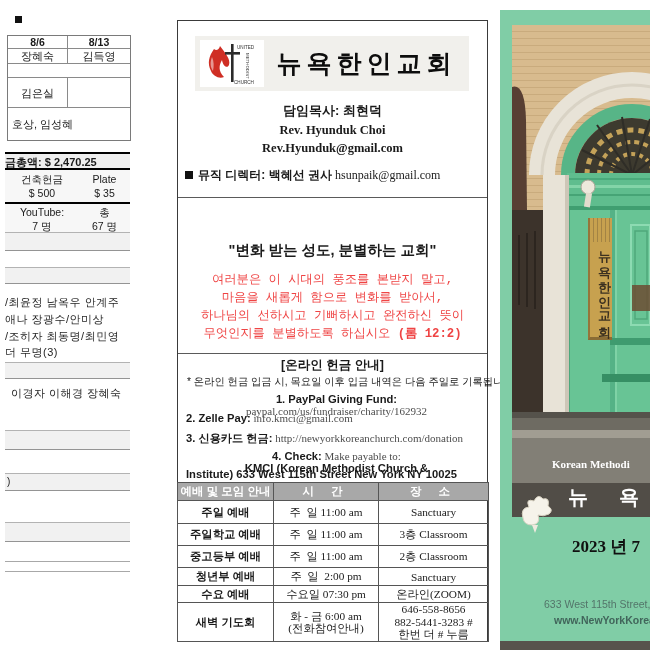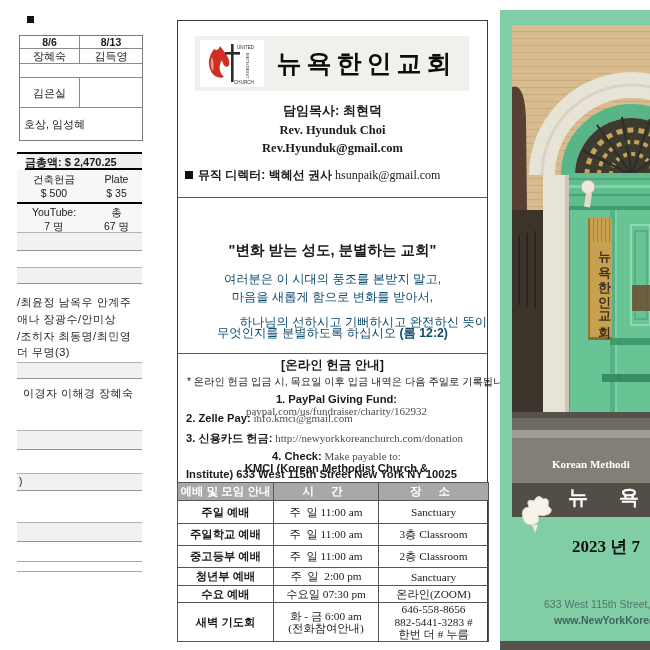--- a/index.html
+++ b/index.html
@@ -2,31 +2,31 @@
 <html><head>
 <meta charset="utf-8">
 <style>
   * { margin:0; padding:0; box-sizing:border-box; }
   body { background:#888; font-family:"Liberation Sans", sans-serif; }
   .page { position:relative; width:650px; height:650px; background:#fff; overflow:hidden; color:#1a1a1a; }
   .serif { font-family:"Liberation Serif", serif; }
   .pre { white-space:pre-wrap; }
 
   
-  .left-panel { position:absolute; left:17px; top:0; width:130px; height:480px; }
+  .left-panel { position:absolute; left:5px; top:0; width:130px; height:480px; }
   .tl-bullet { position:absolute; left:10px; top:16px; width:7px; height:7px; background:#111; }
   .roster { position:absolute; left:2px; top:35px; width:124px; border:1px solid #7a7a7a; background:#fff; font-size:11px; }
   .roster-row { display:flex; border-bottom:1px solid #8a8a8a; }
   .roster-row:last-child { border-bottom:none; }
   .roster-cell { text-align:center; overflow:hidden; }
   .rc1 { width:60px; border-right:1px solid #8a8a8a; }
   .rc2 { flex:1; }
   .rspan { flex:1; text-align:left;padding-left:7px; }
   .finance { position:absolute; left:0; top:152px; width:125px; border-top:2px solid #000; }
-  .fin-total { height:16px; line-height:16px; background:#efefef; font-weight:bold; font-size:11px; border-bottom:2px solid #000; white-space:nowrap;margin-left:8px; }
+  .fin-total { height:16px; line-height:16px; background:#efefef; font-weight:bold; font-size:11px; border-bottom:2px solid #000; white-space:nowrap; }
   .fin-mid { display:flex; background:#f7f7f7; border-bottom:2px solid #000; padding:2px 0; }
   .fin-col { text-align:center; font-size:10.5px; line-height:14px; }
   .fin-col.a { width:74px; }
   .fin-col.b { flex:1; }
   .fin-low { display:flex; background:#f7f7f7; border-bottom:3px solid #000; padding:1px 0; }
   .band { position:absolute; left:0; width:125px; background:#f1f1f1; border-top:1px solid #b3b3b3; border-bottom:1px solid #949494; }
   .hairline { position:absolute; left:0; width:125px; border-top:1px solid #a8a8a8; }
   .note-line { position:absolute; left:0; width:130px; font-size:11px; letter-spacing:0.5px; white-space:nowrap; color:#1f1f1f; }
 
   
@@ -35,21 +35,21 @@
   .umc-logo { width:64px; height:47px; background:#fff; margin-left:5px; flex:none; }
   .church-title { flex:1; text-align:center; font-size:25px; font-weight:bold; letter-spacing:5px; color:#0d0d0d; white-space:nowrap; }
   .pastor-block { position:absolute; left:0; top:81px; width:100%; text-align:center; }
   .pastor-kr { font-size:13px; font-weight:bold; }
   .pastor-en { font-size:12.5px; font-weight:bold; margin-top:3px; }
   .music-line { position:absolute; left:7px; top:146px; font-size:12px; white-space:nowrap; }
   .sq-bullet { display:inline-block; width:8px; height:8px; background:#111; margin-right:5px; }
   .divider { position:absolute; left:0; right:0; border-top:1px solid #5a5a5a; }
   .motto-title { position:absolute; left:0; top:188px; width:100%; text-align:center; font-size:13px; font-weight:bold; }
   .motto-slogan { position:absolute; left:0; top:220px; width:100%; text-align:center; font-size:14.5px; font-weight:bold; }
-  .motto-line { position:absolute; left:0; width:100%; text-align:center; font-size:12.3px; color:#0c4a6e; }
+  .motto-line { position:absolute; left:0; width:100%; text-align:center; font-size:12.3px; color:#ef4444;font-family:Liberation Mono, monospace; }
   .giving-title { position:absolute; left:0; top:336px; width:100%; text-align:center; font-size:12.5px; font-weight:bold; }
   .giving-note { position:absolute; left:9px; top:354px; font-size:10.3px; white-space:nowrap; }
   .giving-item { position:absolute; left:8px; font-size:11px; white-space:nowrap;text-align:center; }
   .giving-item b { font-size:11.2px; }
   .giving-val { font-family:"Liberation Serif", serif; color:#4d4d4d; }
   .sched { position:absolute; left:-1px; bottom:-1px; width:311px; border-collapse:collapse; table-layout:fixed;padding-left:32px; }
   .sched td, .sched th { border:1px solid #555; text-align:center; vertical-align:middle; padding:0; overflow:hidden; }
   .sched th { background:#a8a8a8; color:#fff; font-size:11.5px; font-weight:bold; height:18px; }
   .sched .th-sp { letter-spacing:7px; }
   .sched td { font-size:11.3px; }
@@ -170,21 +170,21 @@
 
     <div class="music-line">
       <span class="sq-bullet"></span><b>뮤직 디렉터: 백혜선 권사</b><span class="serif"> hsunpaik@gmail.com</span>
     </div>
 
     <div class="divider" style="top:176px;"></div>
 
     <div class="motto-slogan">"변화 받는 성도, 분별하는 교회"</div>
     <div class="motto-line" style="top:250px;">여러분은 이 시대의 풍조를 본받지 말고,</div>
     <div class="motto-line" style="top:268px;">마음을 새롭게 함으로 변화를 받아서,</div>
-    <div class="motto-line" style="top:293px;text-align:right;">하나님의 선하시고 기뻐하시고 완전하신 뜻이</div>
+    <div class="motto-line" style="top:286px;">하나님의 선하시고 기뻐하시고 완전하신 뜻이</div>
     <div class="motto-line" style="top:304px;"><span>무엇인지를 분별하도록 하십시오 </span><b>(롬 12:2)</b></div>
 
     <div class="divider" style="top:332px;"></div>
 
     <div class="giving-title">[온라인 헌금 안내]</div>
     <div class="giving-note pre">* 온라인 헌금 입금 시, 목요일 이후 입금 내역은 다음 주일로 기록됩니다.</div>
     <div class="giving-item" style="top:372px;">
       <b>1. PayPal Giving Fund:</b><span class="giving-val pre"> paypal.com/us/fundraiser/charity/162932</span>
     </div>
     <div class="giving-item" style="top:391px;">

